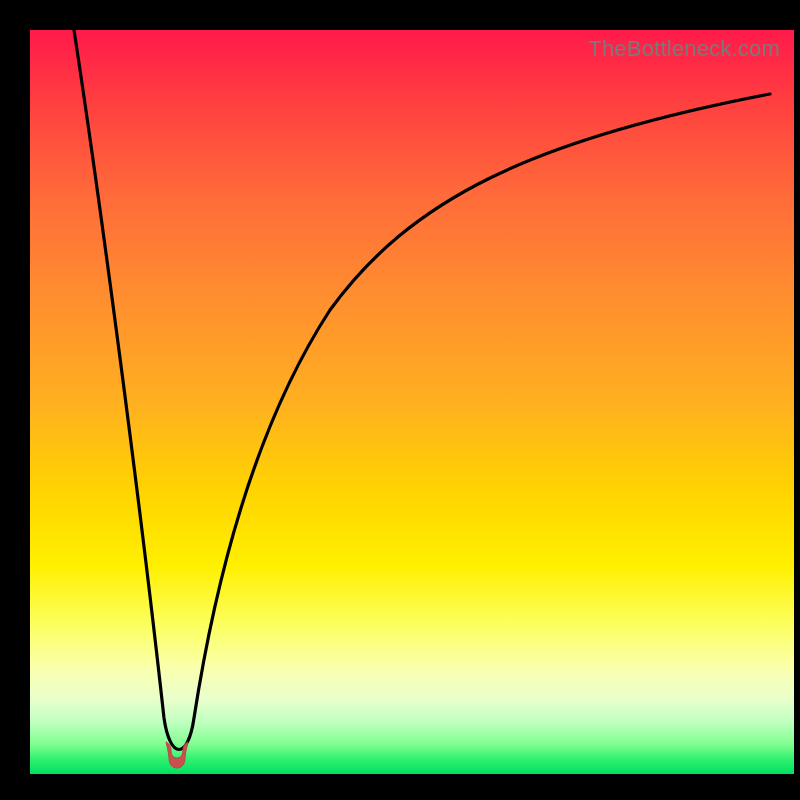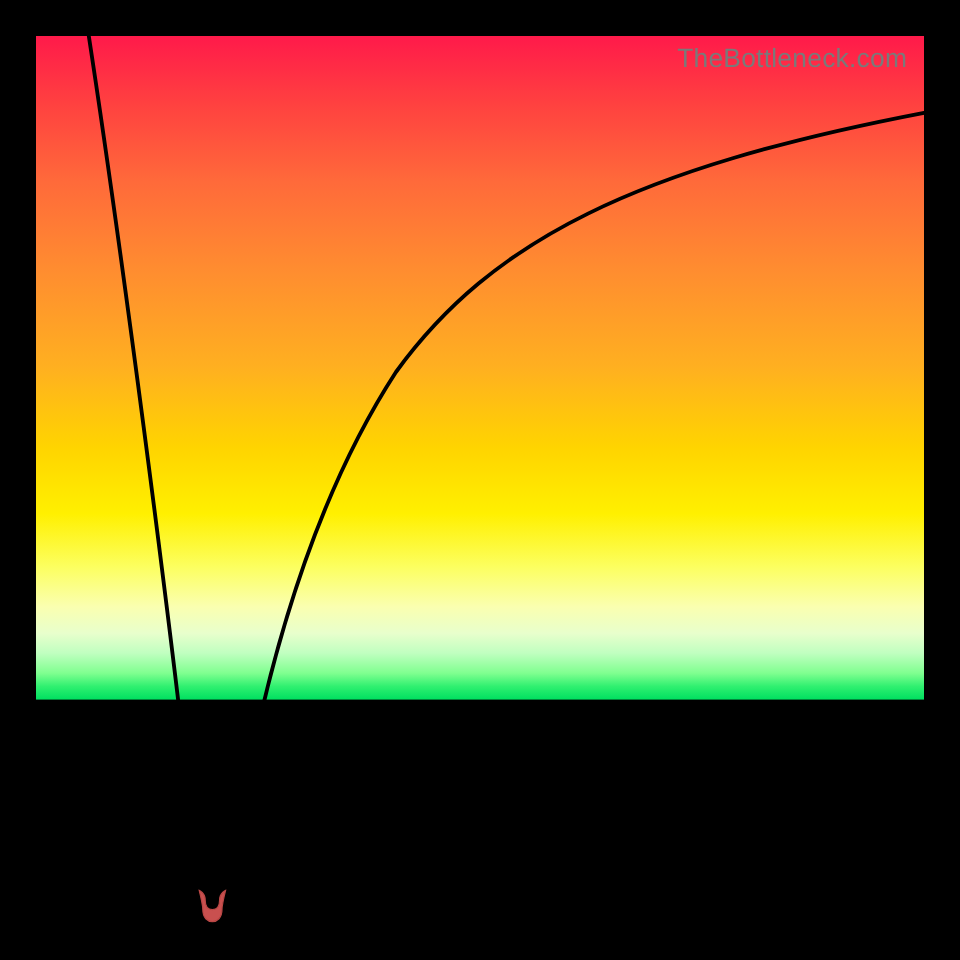--- a/index.html
+++ b/index.html
@@ -9,37 +9,38 @@
     height: 800px;
     background: #000;
     overflow: hidden;
     font-family: Arial, Helvetica, sans-serif;
   }
   .frame {
     position: absolute;
     left: 30px;
     top: 30px;
     width: 740px;
-    height: 553px;
+    height: 744px;
     background: linear-gradient(to bottom,
       #ff1a4a 0%,
       #ff4040 10%,
       #ff6a3a 22%,
       #ff8c30 35%,
       #ffb020 50%,
       #ffd400 62%,
       #fff000 72%,
       #fcff60 80%,
       #faffb0 86%,
       #e8ffcc 90%,
       #c0ffc0 93%,
       #80ff90 96%,
       #30f070 98%,
       #00e060 100%
     );
+    padding-left: 24px;
   }
   .watermark {
     position: absolute;
     top: 6px;
     right: 14px;
     color: #7a7a7a;
     font-size: 22px;
     font-weight: 500;
     letter-spacing: 0.2px;
     user-select: none;

